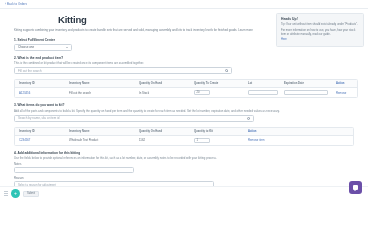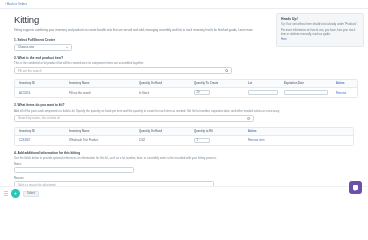--- a/index.html
+++ b/index.html
@@ -23,22 +23,22 @@
   .breadcrumb {
     font-size: 2.9px; color: #4a73b8; letter-spacing: .05px;
     display: flex; align-items: center; gap: 1px;
   }
   .bc-chevron { font-size: 3px; color: #4a73b8; line-height: 1; }
 
   
   .content { padding: 5px 10px 0 14px; position: relative; }
 
   .page-title {
-    font-size: 9.5px; font-weight: normal; color: #2b3744;
-    letter-spacing: -.2px; margin-bottom: 3px;
+    font-size: 9.5px; font-weight: bold; color: #2b3744;
+    letter-spacing: -.2px; margin-bottom: 3px; margin-left: 44px;
   }
   .page-desc {
     font-size: 2.9px; color: #6d7b88; line-height: 1.45;
     max-width: 252px; margin-bottom: 6px;
   }
 
   
   .callout {
     position: absolute; right: 4px; top: 4px;
     width: 88px; background: #f4f6f8;

